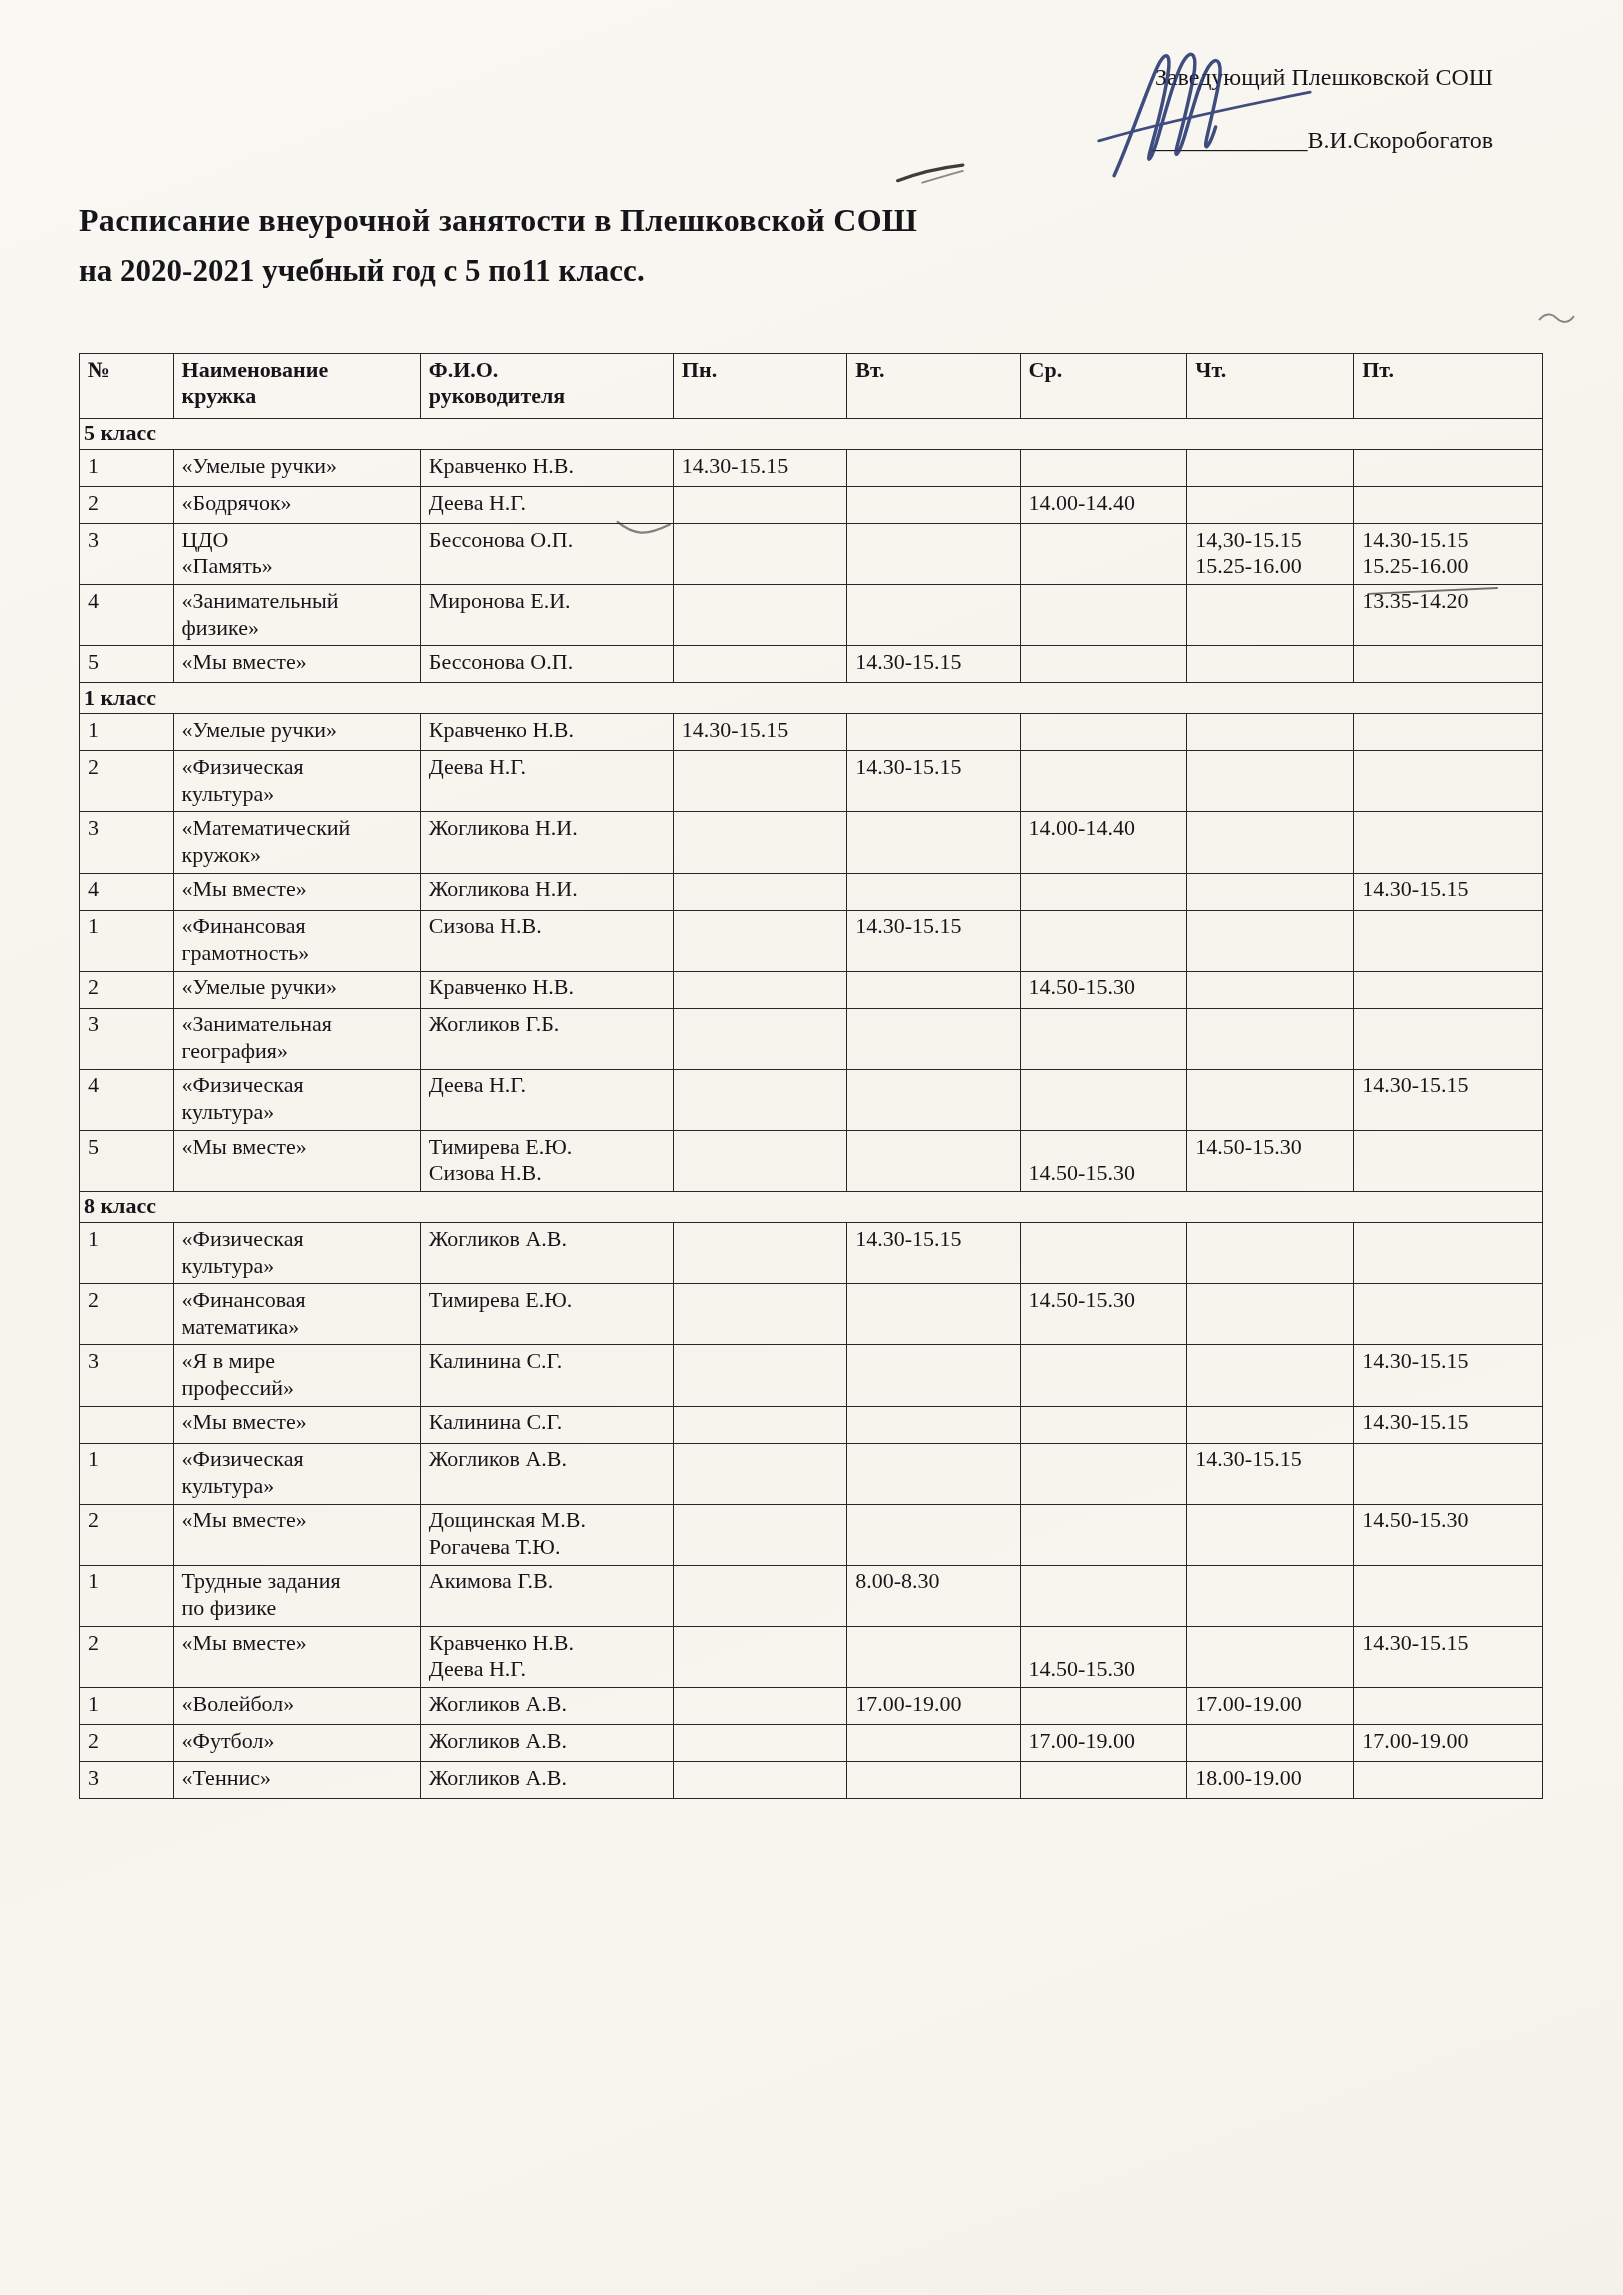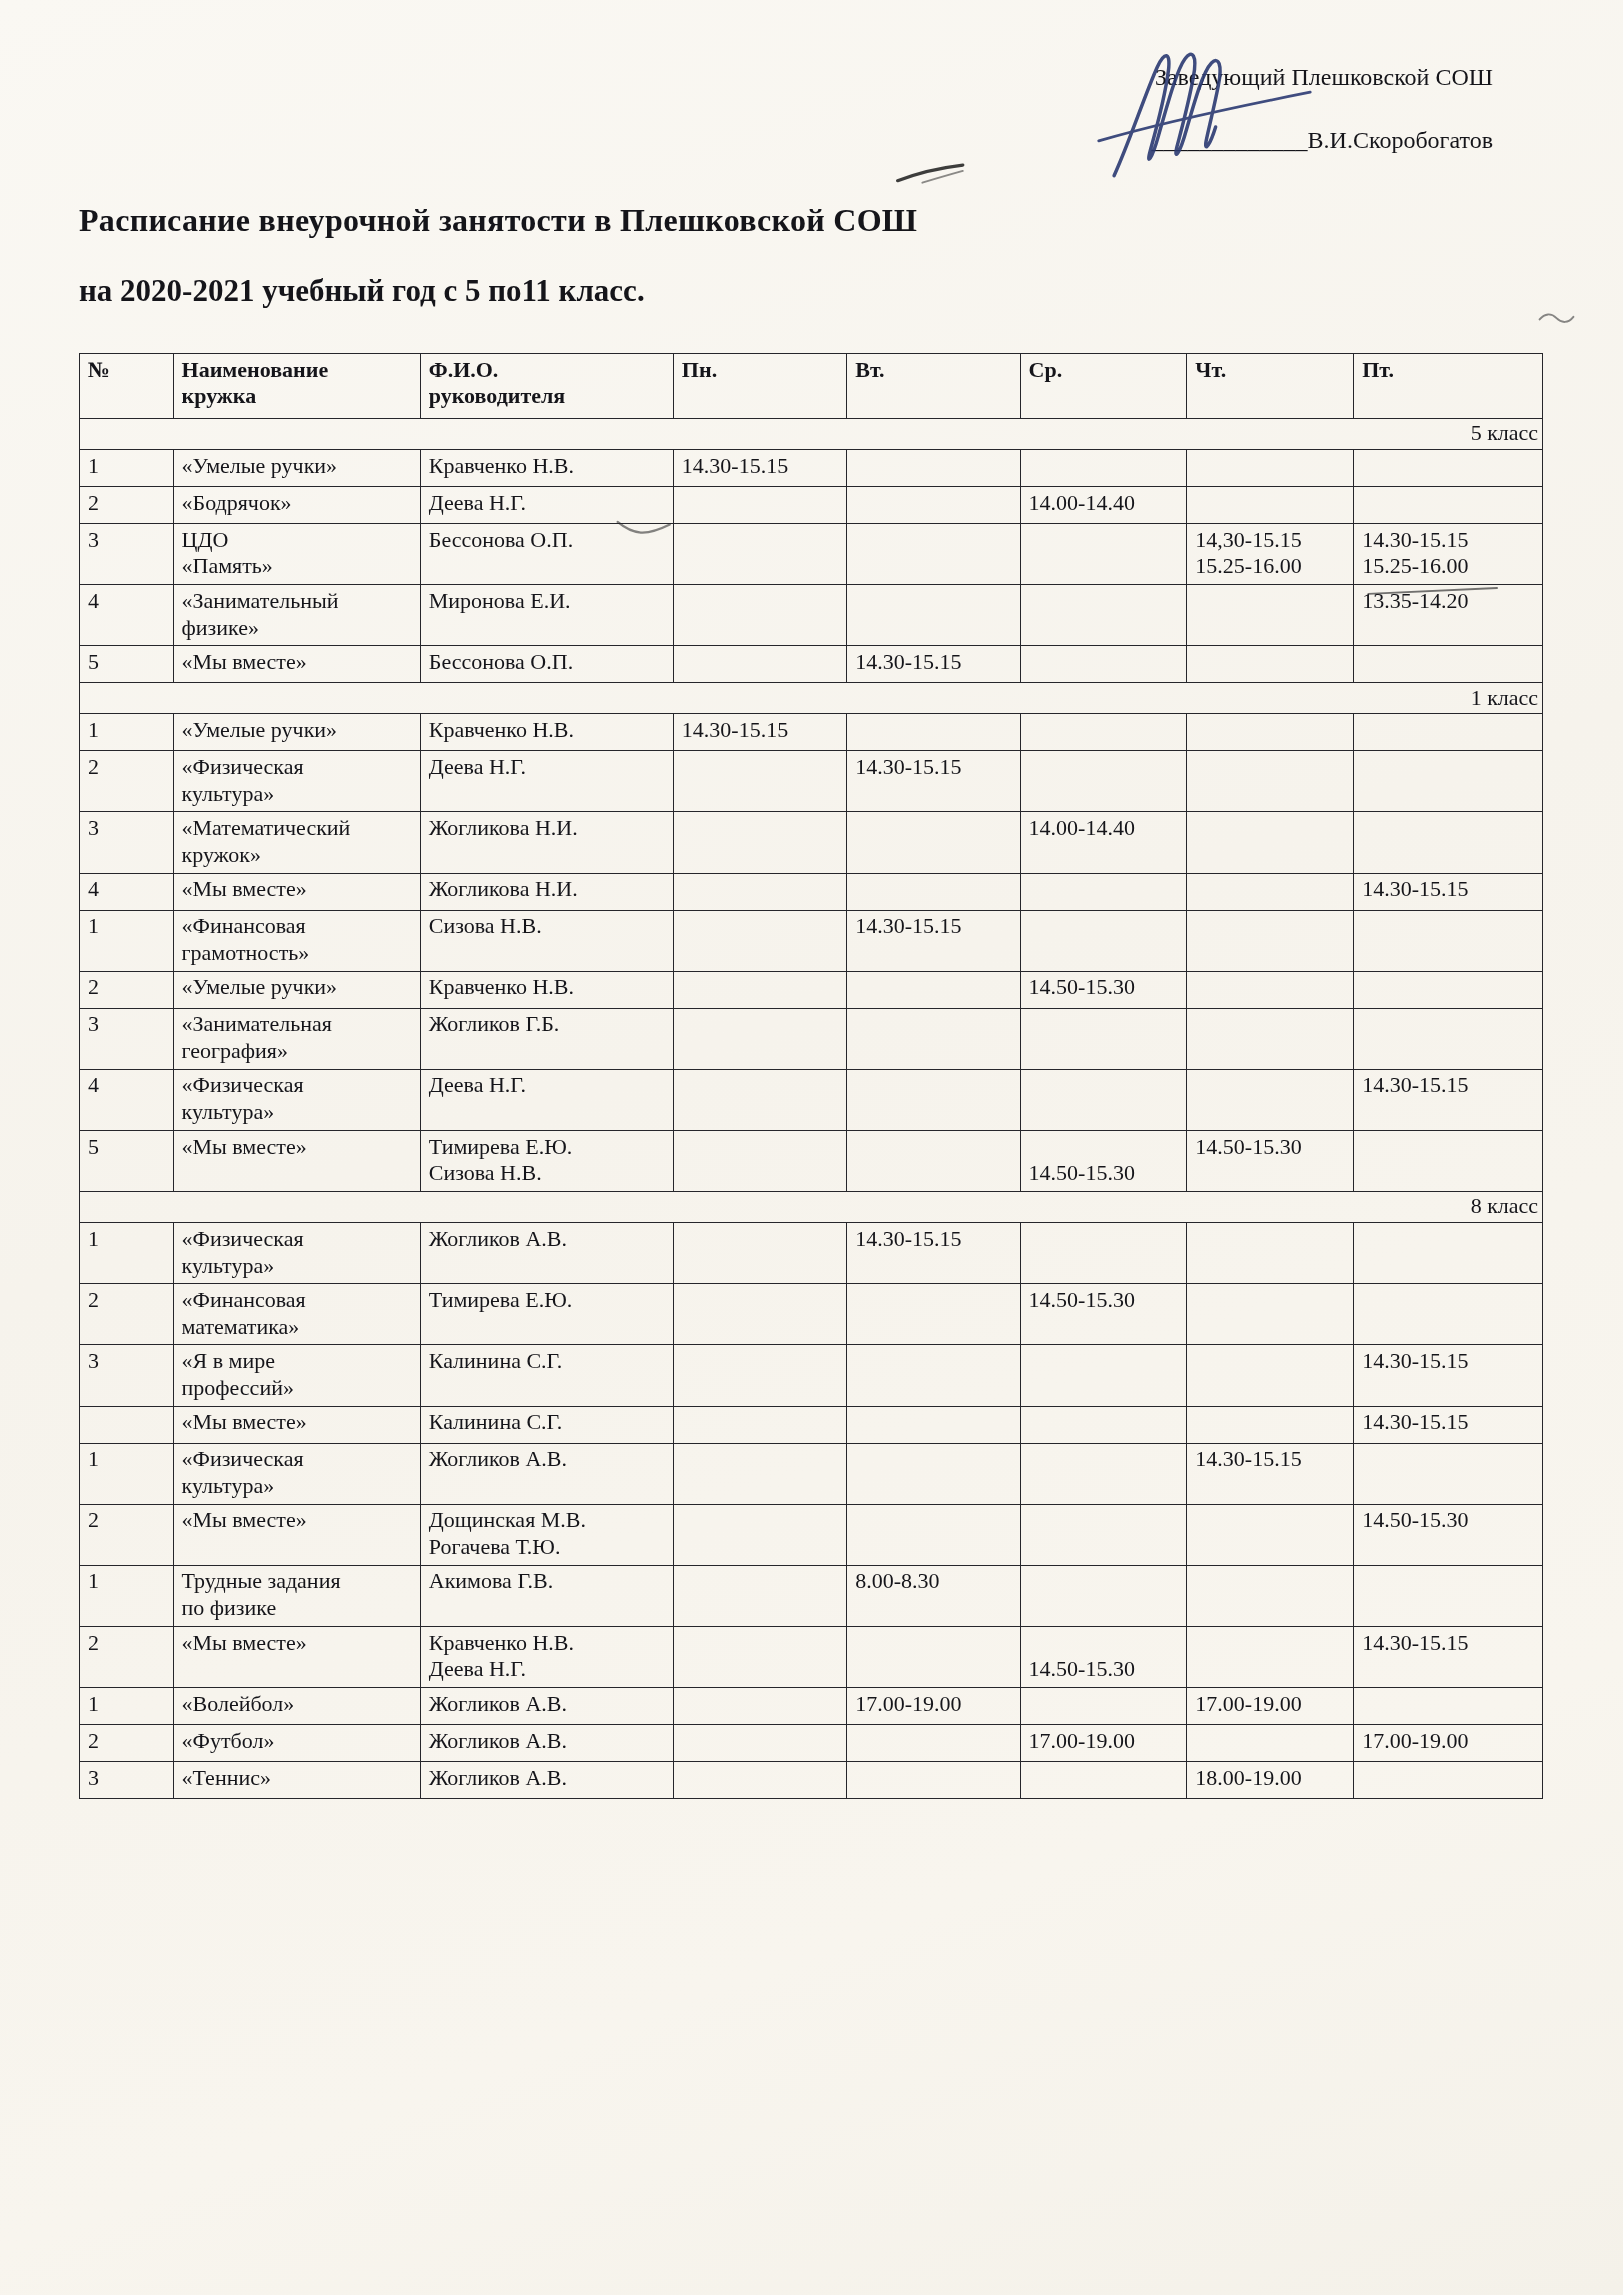--- a/index.html
+++ b/index.html
@@ -17,39 +17,39 @@
 
   
   .approver { position: absolute; top: 63px; right: 130px; text-align: right; font-size: 24px; line-height: 1.2; }
   .approver .sig-row { margin-top: 34px; white-space: nowrap; }
   .signature-svg { position: absolute; left: 1092px; top: 31px; width: 225px; height: 160px; pointer-events: none; }
   .ink { position: absolute; pointer-events: none; }
 
   
   .title-block { position: absolute; top: 202px; left: 79px; width: 1464px; }
   .title1 { font-size: 32px; font-weight: bold; letter-spacing: 0.3px; }
-  .title2 { font-size: 31px; font-weight: bold; margin-top: 34px; }
+  .title2 { font-size: 31px; font-weight: bold; margin-top: 14px; }
 
   
   table.schedule {
     position: absolute; top: 353px; left: 79px; width: 1464px;
     border-collapse: collapse; table-layout: fixed; font-size: 22px;
   }
   th, td {
     border: 1.3px solid #26262b;
     padding: 2.6px 6.5px 3.9px 7.9px;
     vertical-align: top;
     text-align: left;
     white-space: pre-line;
     line-height: 1.22;
     overflow: hidden;
   }
   th { font-weight: bold; height: 65px; }
   td { height: 37px; }
-  td.section-title { text-align: right; font-weight: normal; height: 31px; padding: 1.3px 3.9px; }
+  td.section-title { text-align: left; font-weight: bold; height: 31px; padding: 1.3px 3.9px; }
 </style>
 </head>
 <body>
 
 <div class="page">
 
   <div class="approver">
     <div>Заведующий Плешковской СОШ</div>
     <div class="sig-row"><span>_____________</span><span>В.И.Скоробогатов</span></div>
   </div>

